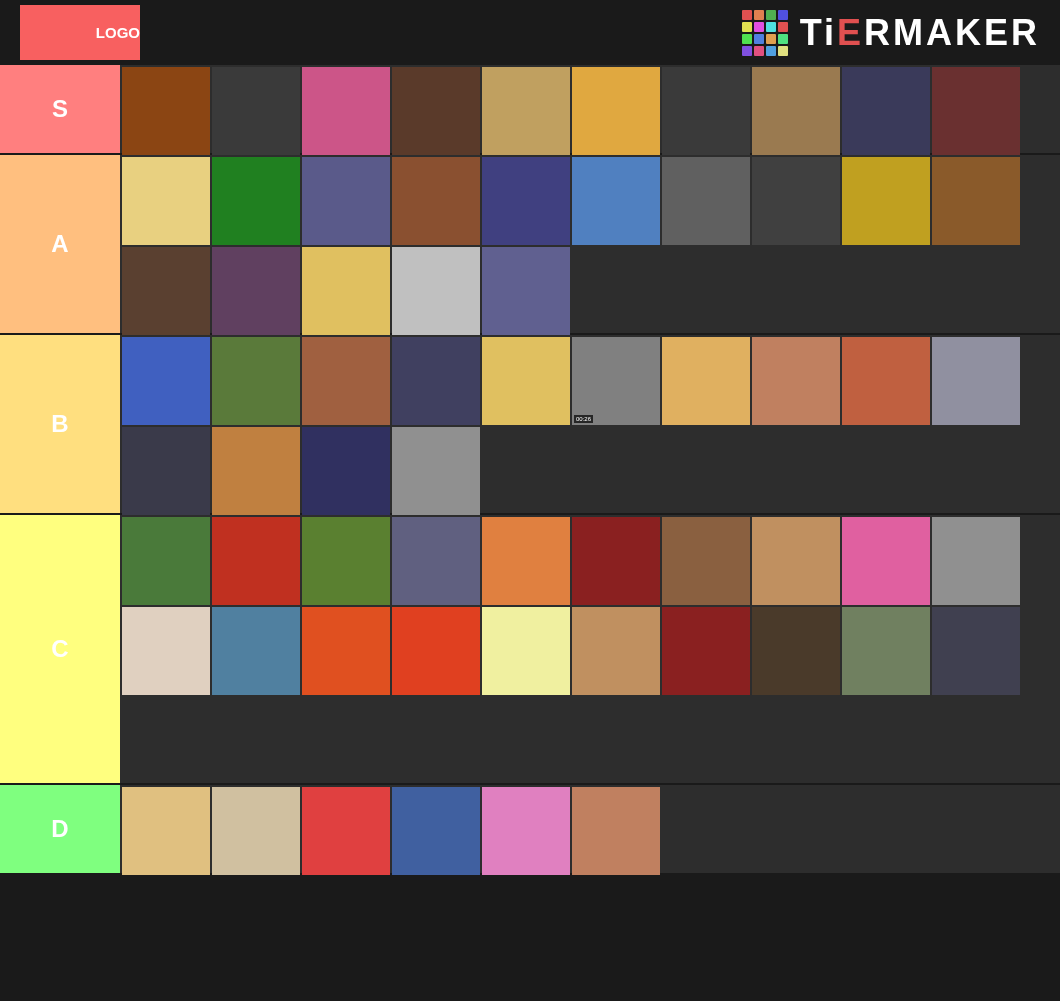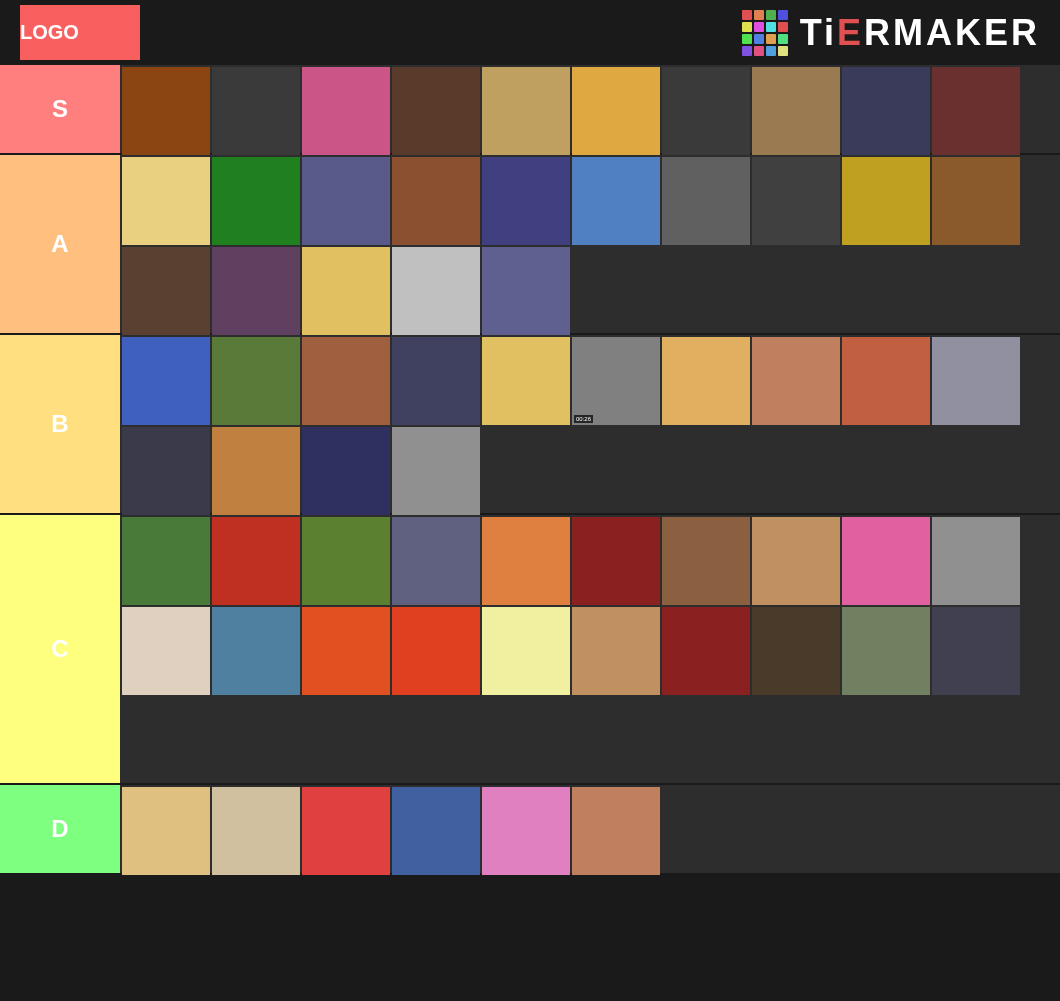--- a/index.html
+++ b/index.html
@@ -25,27 +25,27 @@
       justify-content: space-between;
       background: #1a1a1a;
       padding: 0 20px;
       height: 65px;
       flex-shrink: 0;
     }
 
     .logo-box {
       background: #f86060;
       color: white;
-      font-size: 20px;
+      font-size: 15px;
       font-weight: bold;
       width: 120px;
       height: 55px;
       display: flex;
       align-items: center;
-      justify-content: flex-start;
+      justify-content: flex-end;
     }
 
     .tiermaker-brand {
       display: flex;
       align-items: center;
       gap: 12px;
       justify-content: center;
     }
 
     .brand-grid {

